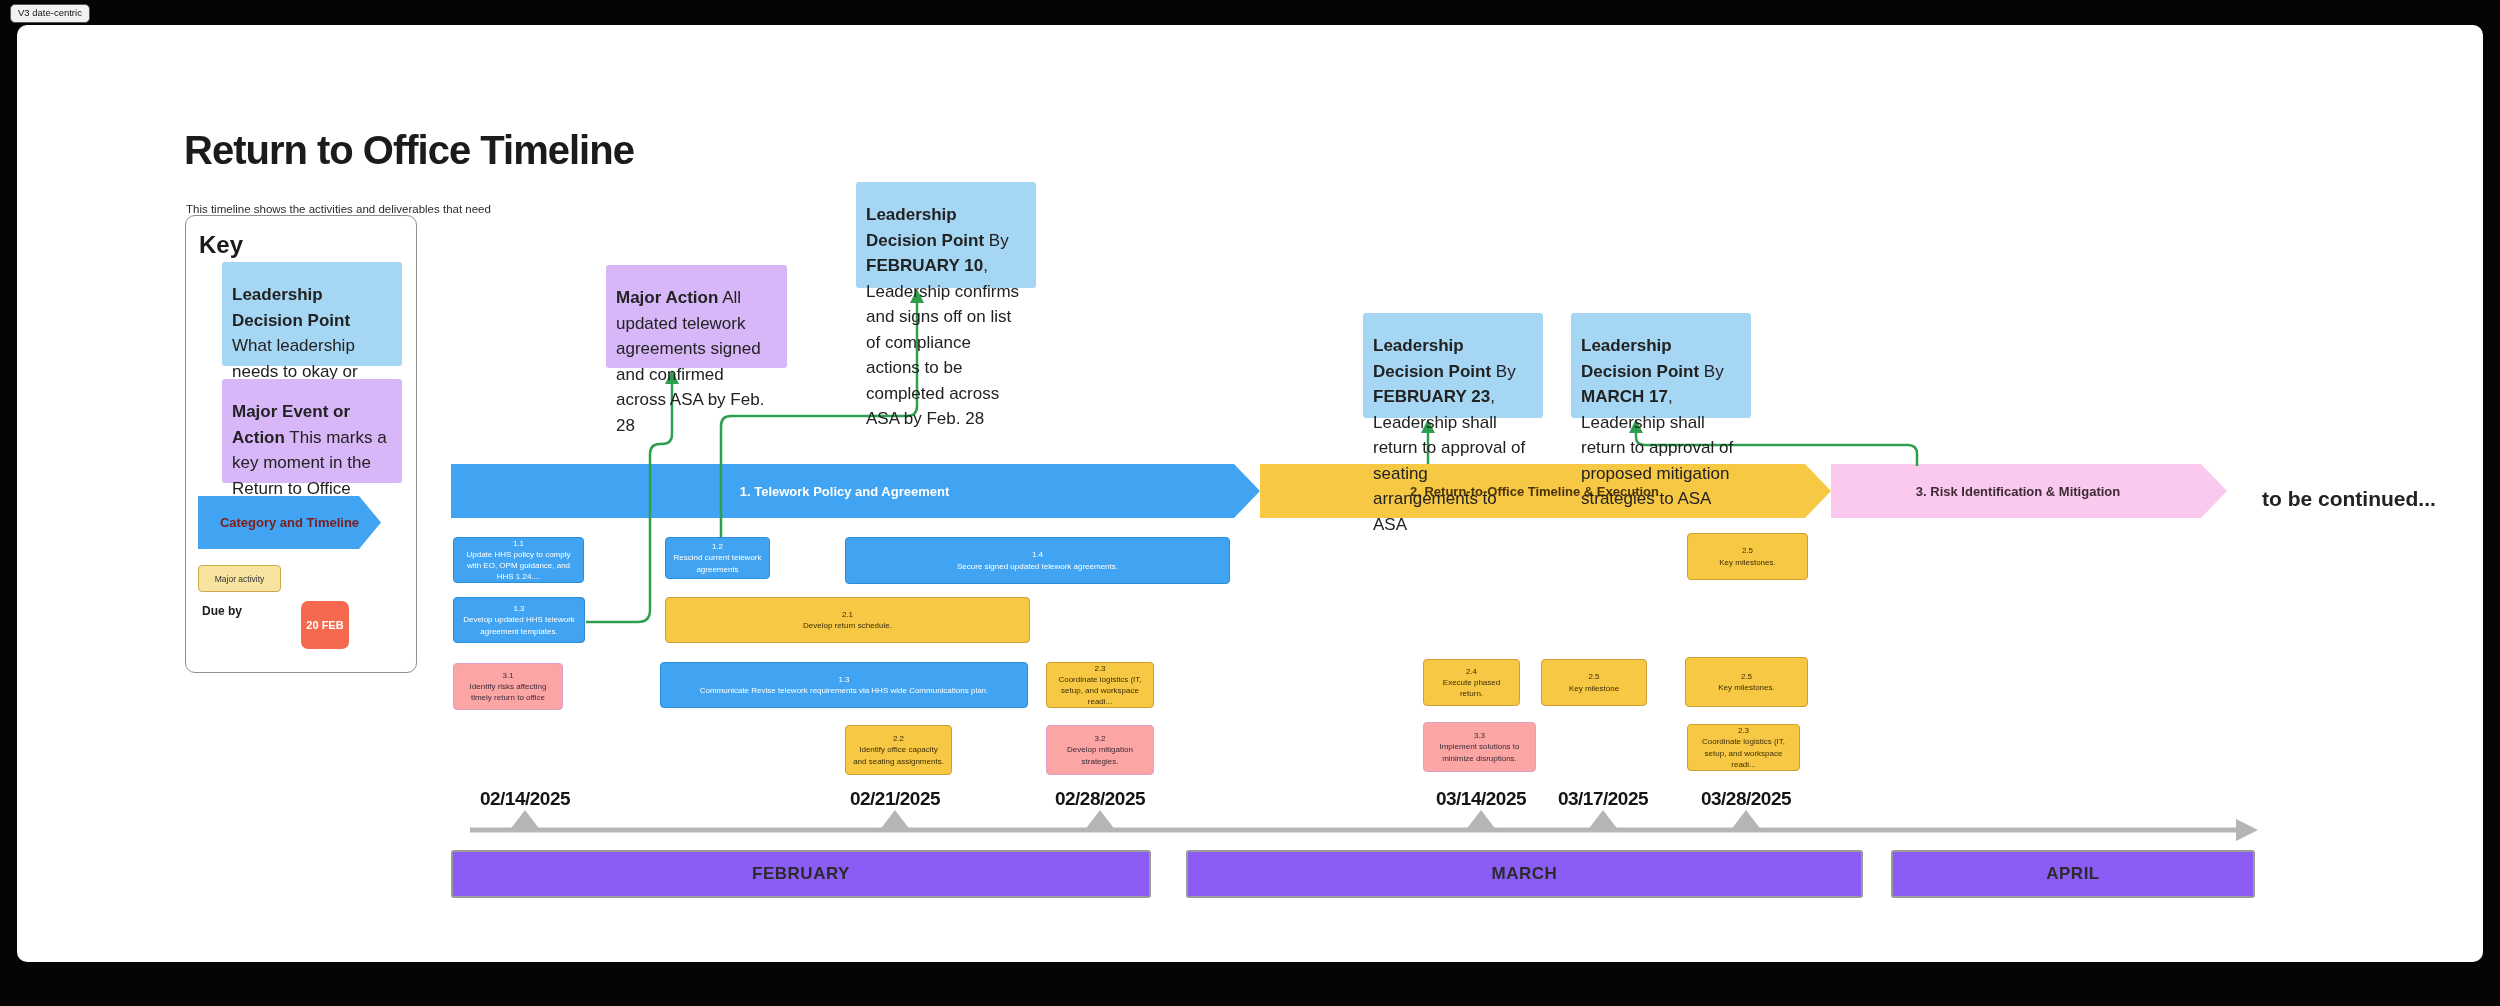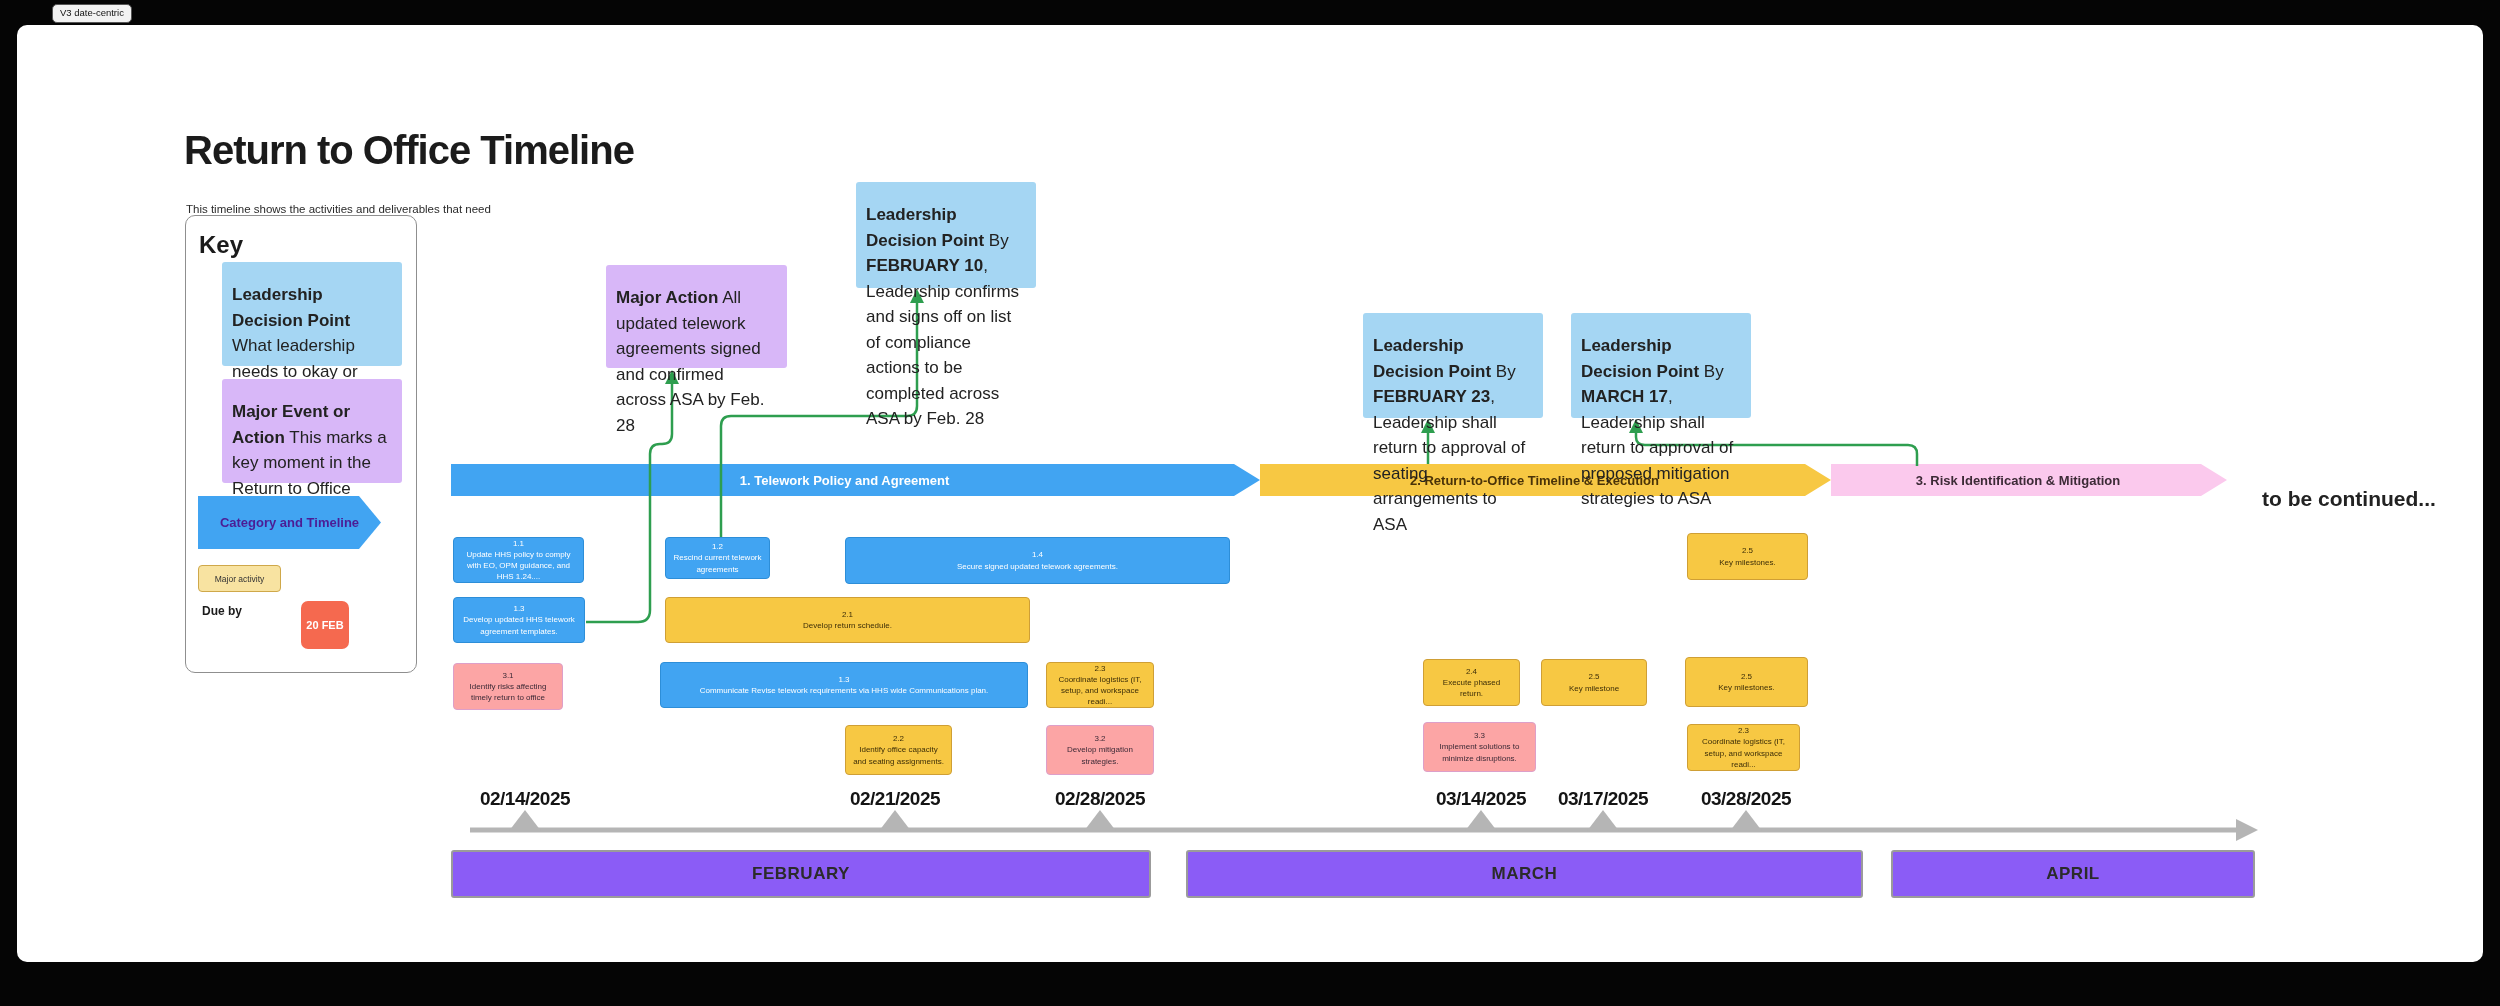--- a/index.html
+++ b/index.html
@@ -10,57 +10,57 @@
   }
   .canvas {
     position:absolute; left:17px; top:25px; width:2466px; height:937px;
     background:#ffffff; border-radius:10px;
   }
 
   
   .tag {
     position:absolute; left:10px; top:4px; background:#f2f2f2; color:#111;
     border:1px solid #555; border-radius:5px; font-size:9.5px; line-height:1;
-    padding:3px 7px 4px; z-index:5;margin-left:42px;
+    padding:3px 7px 4px; z-index:5;
   }
 
   
   .title { position:absolute; left:184px; top:128px; font-size:40px; font-weight:800;
            color:#1b1b1b; letter-spacing:-1px; z-index:3; }
   .subtitle { position:absolute; left:186px; top:201px; width:310px; font-size:11.5px;
               line-height:1.55; color:#2a2a2a; z-index:3; }
 
   
   .key-box { position:absolute; left:185px; top:215px; width:232px; height:458px;
              border:1.5px solid #8f8f8f; border-radius:10px; background:#fff; z-index:3; }
   .key-heading { position:absolute; left:199px; top:231px; font-size:24px; font-weight:800; color:#1b1b1b; z-index:4; }
   .note { position:absolute; border-radius:3px; padding:20px 10px; font-size:17px;
           line-height:1.5; color:#222; z-index:3;margin-left:24px; }
   .note .nt { font-weight:700; }
   .lightblue { background:#a5d6f3; }
   .purple    { background:#d8b7f8; }
 
   .cat-arrow {
     position:absolute; display:flex; align-items:center; justify-content:center;
-    background:#41a4f2; color:#4c1d95; font-weight:700; z-index:3;
+    background:#41a4f2; color:#7f1d1d; font-weight:700; z-index:3;
     clip-path:polygon(0 0, calc(100% - 26px) 0, 100% 50%, calc(100% - 26px) 100%, 0 100%);
   }
   .key-cat { left:198px; top:496px; width:183px; height:53px; font-size:13px;
              clip-path:polygon(0 0, calc(100% - 22px) 0, 100% 50%, calc(100% - 22px) 100%, 0 100%); }
   .key-activity { position:absolute; left:198px; top:565px; width:83px; height:27px;
                   background:#f8e3a1; border:1.5px solid #cfa84a; border-radius:4px;
                   display:flex; align-items:center; justify-content:center;
                   font-size:8.5px; color:#333; z-index:3; }
   .dueby { position:absolute; left:202px; top:604px; font-size:12px; font-weight:700; color:#1b1b1b; z-index:4; }
   .duedate { position:absolute; left:301px; top:601px; width:48px; height:48px; background:#f5694f;
              border-radius:7px; color:#fff; font-weight:700; font-size:11px;
              display:flex; align-items:center; justify-content:center; z-index:3; }
 
   
-  .banner { position:absolute; top:464px; height:32px; display:flex; align-items:center;
+  .banner { position:absolute; top:464px; height:54px; display:flex; align-items:center;
             justify-content:center; font-size:13px; font-weight:700; z-index:1;
             clip-path:polygon(0 0, calc(100% - 26px) 0, 100% 50%, calc(100% - 26px) 100%, 0 100%);
             padding-right:22px; }
   .banner.blue   { left:451px;  width:809px; background:#41a4f2; color:#fff; }
   .banner.yellow { left:1260px; width:571px; background:#f7c843; color:#4a3308; }
   .banner.pink   { left:1831px; width:396px; background:#fbc9ed; color:#3c2a36; }
 
   
   .task { position:absolute; border-radius:4px; display:flex; flex-direction:column;
           align-items:center; justify-content:center; text-align:center;

